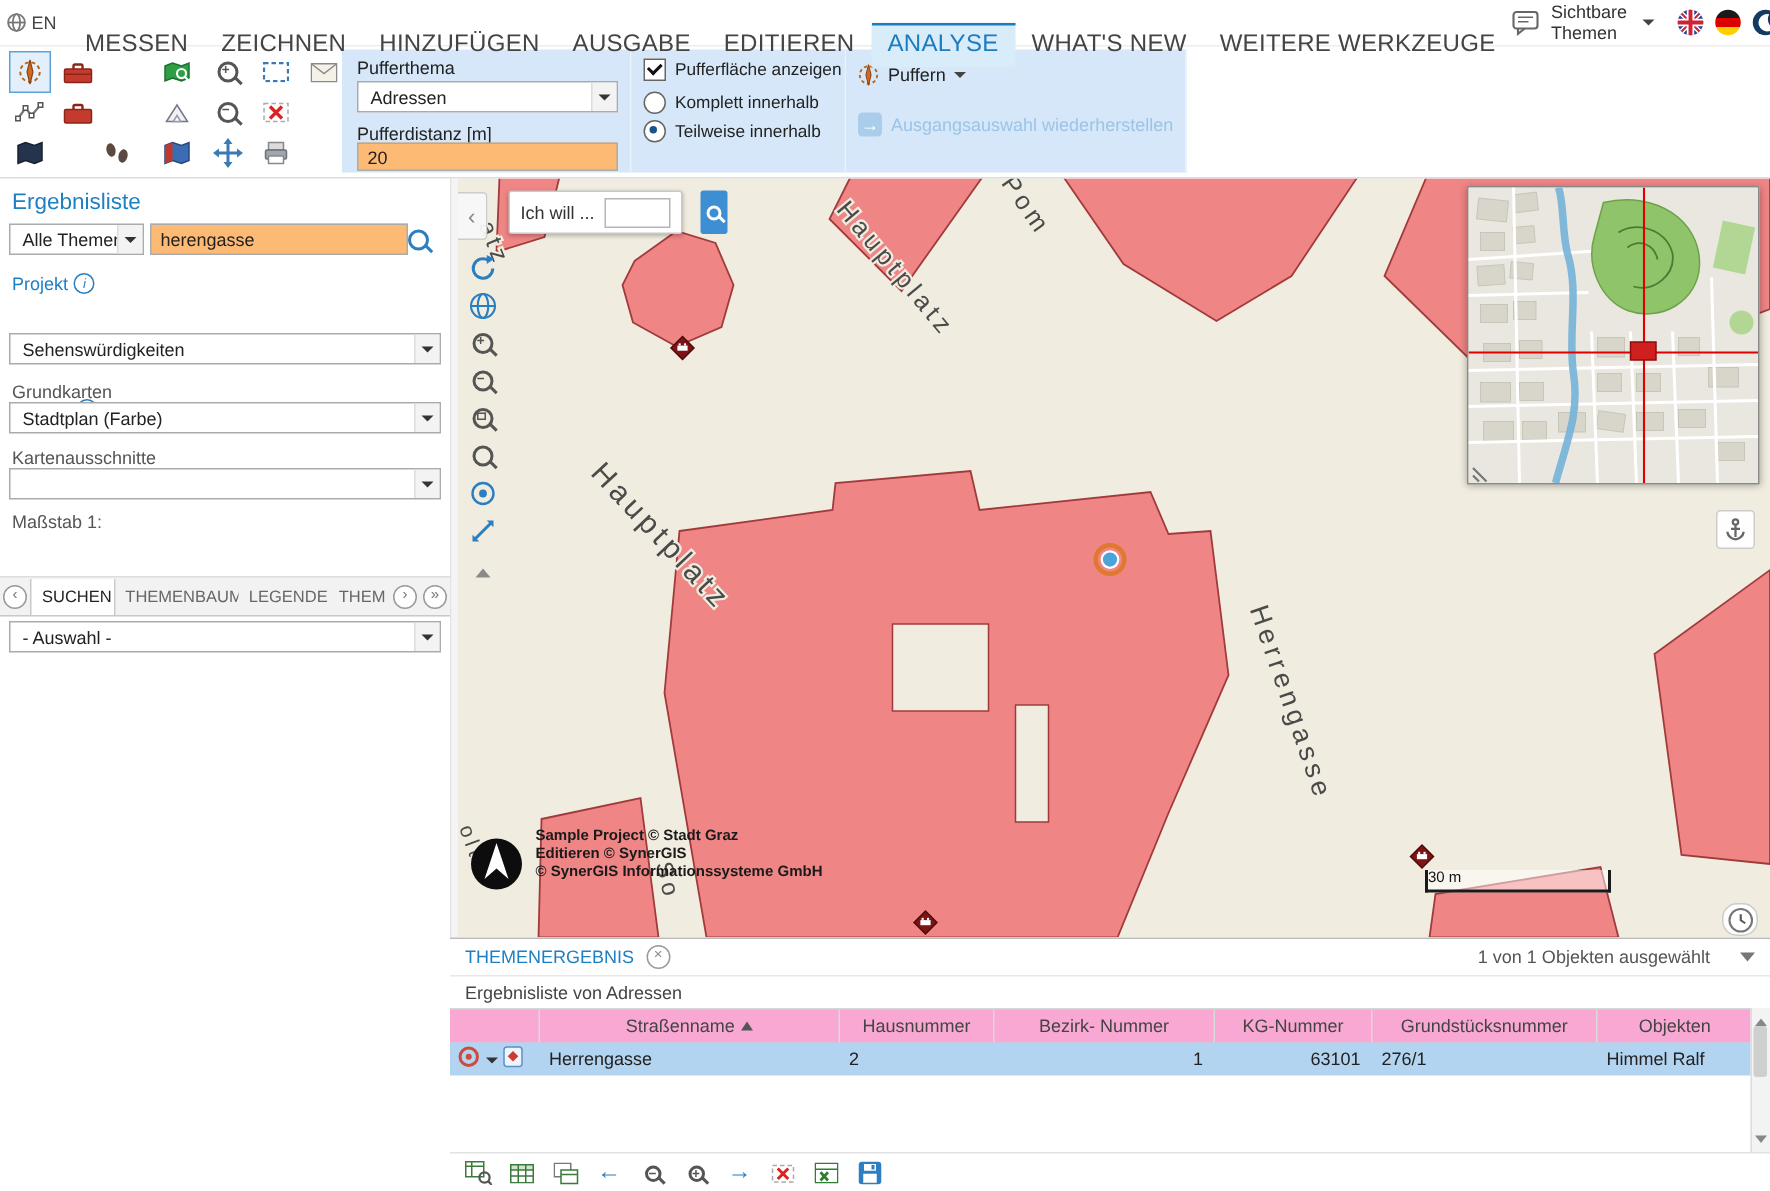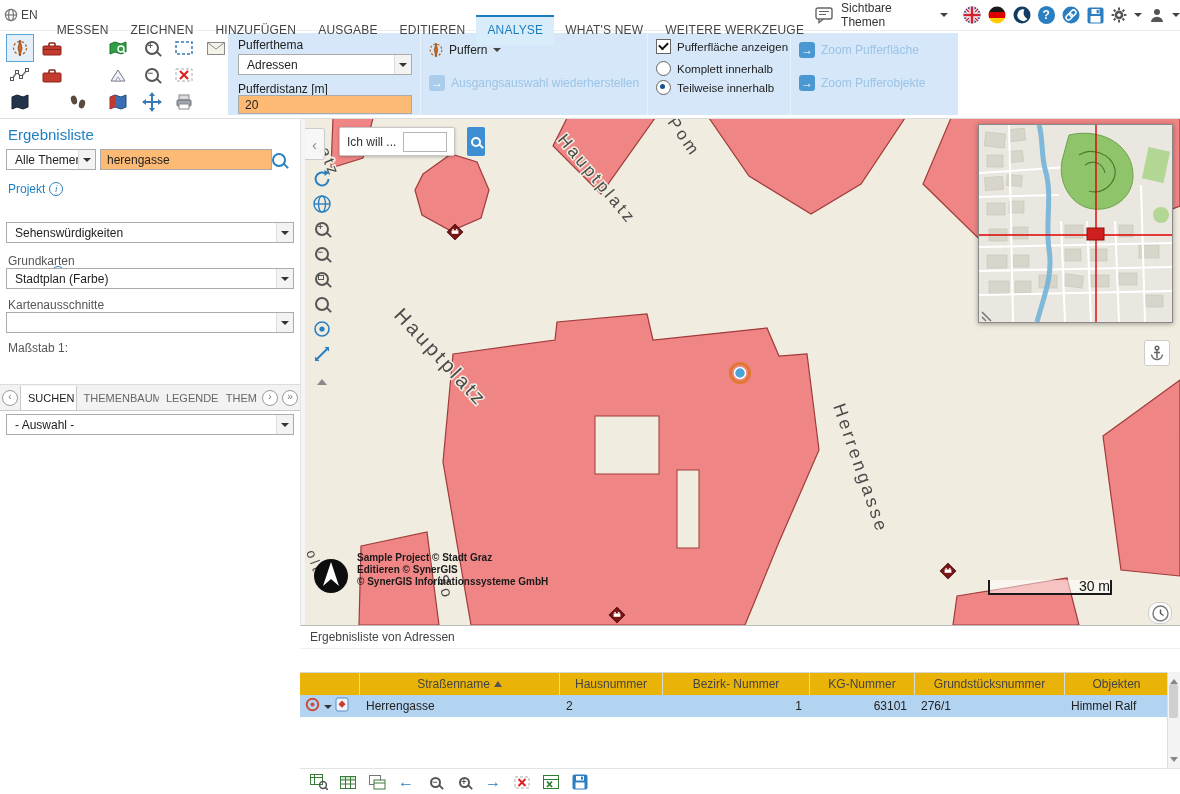--- a/index.html
+++ b/index.html
@@ -2,21 +2,21 @@
 <html><head>
 <meta charset="utf-8">
 <style>
   html,body{margin:0;padding:0;background:#fff;}
   .app{position:relative;width:1180px;height:794px;overflow:hidden;background:#fff;
        font-family:"Liberation Sans",sans-serif;font-size:12px;color:#333;}
 
   
   .menubar{position:absolute;top:0;left:0;right:0;height:30px;background:#fff;display:flex;align-items:center;border-bottom:1px solid #ededed;z-index:30;}
   .lang{display:flex;gap:3px;padding:0 8px 0 4px;color:#444;}
-  .mtab{padding:0 11px;height:30px;line-height:30px;font-size:12px;color:#444;letter-spacing:.2px;cursor:default;white-space:nowrap;margin-top:30px;}
+  .mtab{padding:0 11px;height:30px;line-height:30px;font-size:16px;color:#444;letter-spacing:.2px;cursor:default;white-space:nowrap;margin-top:30px;}
   .mtab.active{background:#d9ecf9;color:#1b7dc0;box-shadow:inset 0 2px 0 #1b7dc0;}
   .mright{margin-left:auto;display:flex;align-items:center;gap:7px;padding-right:0;}
   .vthemes{display:flex;align-items:center;gap:4px;color:#333;margin-right:8px;}
   .caret{display:inline-block;width:0;height:0;border:4px solid transparent;border-top-color:#444;margin-top:4px;}
   .circle-btn{width:18px;height:18px;border-radius:50%;background:#2a7fc1;color:#fff;text-align:center;line-height:18px;font-weight:bold;font-size:12px;position:relative;}
   .help-btn::after{content:"?";}
   .iconbox{display:flex;align-items:center;}
 
   
   .ribbon{position:absolute;top:30px;left:0;right:0;height:88px;background:#fff;border-bottom:1px solid #ddd;z-index:20;}
@@ -73,36 +73,36 @@
   .ichwill input{width:38px;height:16px;border:1px solid #b5b5b5;}
   .ichbtn{position:absolute;left:162px;top:9px;width:18px;height:29px;background:#3d8ed3;border-radius:2px;display:flex;align-items:center;justify-content:center;z-index:9;}
   .mtools{position:absolute;left:4px;top:50px;width:26px;display:flex;flex-direction:column;align-items:center;gap:3px;z-index:9;}
   .mtool{width:22px;height:22px;display:flex;align-items:center;justify-content:center;}
   .chev-up{width:0;height:0;border:5px solid transparent;border-bottom:6px solid #8a8a8a;margin-top:6px;}
   .mapstatus{position:absolute;left:0;right:0;bottom:0;height:20px;background:rgba(255,255,255,.72);display:flex;align-items:center;justify-content:flex-end;gap:8px;padding-right:42px;font-size:11px;color:#666;z-index:8;}
   .status-target{width:13px;height:13px;border:1.5px solid #777;border-radius:50%;position:relative;flex:none;}
   .status-target::after{content:"";position:absolute;left:3.5px;top:3.5px;width:3px;height:3px;border-radius:50%;background:#777;}
   .copyr{position:absolute;left:52px;top:434px;font-size:10px;font-weight:bold;color:#1a1a1a;line-height:12px;z-index:8;}
   .compass{position:absolute;left:8px;top:440px;z-index:8;}
-  .scalebar{position:absolute;left:683px;top:462px;width:124px;height:15px;border-left:2px solid #1a1a1a;border-right:2px solid #1a1a1a;border-bottom:2px solid #1a1a1a;background:rgba(255,255,255,.5);font-size:14px;color:#111;text-align:right;line-height:12px;z-index:8;box-sizing:border-box;}
+  .scalebar{position:absolute;left:645px;top:462px;width:124px;height:15px;border-left:2px solid #1a1a1a;border-right:2px solid #1a1a1a;border-bottom:2px solid #1a1a1a;background:rgba(255,255,255,.5);font-size:10px;color:#111;text-align:left;line-height:12px;z-index:8;box-sizing:border-box;}
   .ovmap{position:absolute;left:673px;top:6px;width:193px;height:197px;background:#e9e7df;border:1px solid #8a8a8a;box-shadow:0 1px 5px rgba(0,0,0,.35);z-index:9;}
   .sqbtn{position:absolute;width:24px;height:24px;background:rgba(255,255,255,.95);border:1px solid #ccc;border-radius:3px;display:flex;align-items:center;justify-content:center;z-index:9;}
   .marker{position:absolute;z-index:7;}
   .streets text{fill:#4a4a4a;letter-spacing:3px;paint-order:stroke;stroke:#f0ecdf;stroke-width:3px;font-family:"Liberation Sans",sans-serif;}
 
   
   .results{position:absolute;left:300px;top:625px;width:880px;height:169px;background:#fff;border-top:1px solid #bbb;z-index:10;}
   .rhead{height:24px;display:flex;align-items:center;padding:0 10px;border-bottom:1px solid #e8e8e8;gap:8px;}
   .rtab{color:#1d7fc4;font-size:12px;}
   .closex{width:14px;height:14px;border:1px solid #9a9a9a;border-radius:50%;color:#888;font-size:10px;line-height:12px;text-align:center;}
   .closex::after{content:"×";}
   .rinfo{margin-left:auto;color:#555;font-size:12px;}
   .chev-dn{width:0;height:0;border:5px solid transparent;border-top:6px solid #777;margin-left:12px;margin-top:4px;}
   .rsub{height:22px;line-height:22px;padding:0 10px;color:#444;font-size:12px;border-bottom:1px solid #f0f0f0;}
-  .thead{position:absolute;top:46px;left:0;right:12px;height:22px;background:#eab308;border-top:1px solid #d6d6d6;border-bottom:1px solid #cfcfcf;display:flex;font-size:12px;color:#444;}
+  .thead{position:absolute;top:46px;left:0;right:12px;height:22px;background:#f9a8d4;border-top:1px solid #d6d6d6;border-bottom:1px solid #cfcfcf;display:flex;font-size:12px;color:#444;}
   .th{display:flex;align-items:center;justify-content:center;border-right:1px solid #dadada;box-sizing:border-box;gap:4px;white-space:nowrap;overflow:hidden;}
   .trow{position:absolute;top:69px;left:0;right:12px;height:22px;background:#b3d4f1;display:flex;font-size:12px;color:#222;align-items:center;}
   .td{display:flex;align-items:center;box-sizing:border-box;padding:0 6px;white-space:nowrap;overflow:hidden;height:22px;}
   .td.num{justify-content:flex-end;padding-right:8px;}
   .c0{width:60px;} .c1{width:200px;} .c2{width:103px;} .c3{width:147px;} .c4{width:105px;} .c5{width:150px;} .c6{flex:1;}
   .sort-asc{width:0;height:0;border:4px solid transparent;border-bottom:6px solid #555;margin-top:-4px;}
   .vscroll{position:absolute;top:46px;right:0;bottom:26px;width:12px;background:#f3f3f3;border-left:1px solid #ddd;}
   .vs-up{position:absolute;top:3px;left:2px;width:0;height:0;border:4px solid transparent;border-bottom:5px solid #888;}
   .vs-dn{position:absolute;bottom:3px;left:2px;width:0;height:0;border:4px solid transparent;border-top:5px solid #888;}
   .vs-thumb{position:absolute;top:12px;left:1px;width:9px;height:34px;background:#cfcfcf;border-radius:2px;}
@@ -345,58 +345,48 @@
 
     <div class="bluebar">
       <div class="bsec s1">
         <div class="blbl" style="top:5px;">Pufferthema</div>
         <div class="sel" style="position:absolute;left:10px;top:21px;width:174px;">
           <span>Adressen</span>
         </div>
         <div class="blbl" style="top:49px;">Pufferdistanz [m]</div>
         <input class="txt" style="position: absolute; left: 10px; top: 62px; width: 160px;" value="20">
       </div>
-      <div class="bsec s3">
-        <div class="rbtn" style="top:9px;">
-          <span class="iconbox">
-            <svg width="14" height="16">
-                <circle cx="7" cy="8" r="5.8" fill="none" stroke="#b5651d" stroke-dasharray="2.2,1.8" stroke-width="1.2"></circle>
-                <path d="M7 1 L8.7 8 L7 15 L5.3 8 Z" fill="#d2691e" stroke="#8b4513" stroke-width=".7"></path>
-              </svg>
-          </span>
-          <span>Puffern</span>
-          <span class="caret"></span>
-        </div>
-        <div class="rbtn disabled" style="top:42px;">
-          <span class="ico-arrow dis"></span>
-          <span>Ausgangsauswahl wiederherstellen</span>
-        </div>
-      </div>
       <div class="bsec s2">
         <label class="opt" style="top:6px;">
           <span class="cb on"></span>
           <span>Pufferfläche anzeigen</span>
         </label>
         <label class="opt" style="top:28px;">
           <span class="rb"></span>
           <span>Komplett innerhalb</span>
         </label>
         <label class="opt" style="top:47px;">
           <span class="rb on"></span>
           <span>Teilweise innerhalb</span>
         </label>
       </div>
-      <div class="bsec s4">
-        <div class="rbtn disabled" style="top:9px;">
-          <span class="ico-arrow"></span>
-          <span>Zoom Pufferfläche</span>
+      <div class="bsec s3">
+        <div class="rbtn" style="top:9px;">
+          <span class="iconbox">
+            <svg width="14" height="16">
+                <circle cx="7" cy="8" r="5.8" fill="none" stroke="#b5651d" stroke-dasharray="2.2,1.8" stroke-width="1.2"></circle>
+                <path d="M7 1 L8.7 8 L7 15 L5.3 8 Z" fill="#d2691e" stroke="#8b4513" stroke-width=".7"></path>
+              </svg>
+          </span>
+          <span>Puffern</span>
+          <span class="caret"></span>
         </div>
         <div class="rbtn disabled" style="top:42px;">
-          <span class="ico-arrow"></span>
-          <span>Zoom Pufferobjekte</span>
+          <span class="ico-arrow dis"></span>
+          <span>Ausgangsauswahl wiederherstellen</span>
         </div>
       </div>
     </div>
   </div>
 
   <aside class="sidebar">
     <div class="side-title">Ergebnisliste</div>
     <div class="sel" style="position:absolute;left:6px;top:31px;width:90px;">
       <span>Alle Themen</span>
     </div>
@@ -645,20 +635,26 @@
 
     <div class="sqbtn" style="right:8px;bottom:1px;width:22px;height:20px;border-radius:10px;">
       <svg width="17" height="17">
           <circle cx="8.5" cy="8.5" r="7.5" fill="#fff" stroke="#777" stroke-width="1.4"></circle>
           <path d="M8.5 4.5 V8.5 L11.5 10.5" stroke="#555" stroke-width="1.4" fill="none"></path>
         </svg>
     </div>
   </div>
 
   <section class="results">
+    <div class="rhead">
+      <span class="rtab">THEMENERGEBNIS</span>
+      <span class="closex"></span>
+      <span class="rinfo">1 von 1 Objekten ausgewählt</span>
+      <span class="chev-dn"></span>
+    </div>
     <div class="rsub">Ergebnisliste von Adressen</div>
 
     <div class="thead">
       <div class="th c0"></div>
       <div class="th c1">
         <span>Straßenname</span>
         <span class="sort-asc"></span>
       </div>
       <div class="th c2">
           <span>Hausnummer</span>

